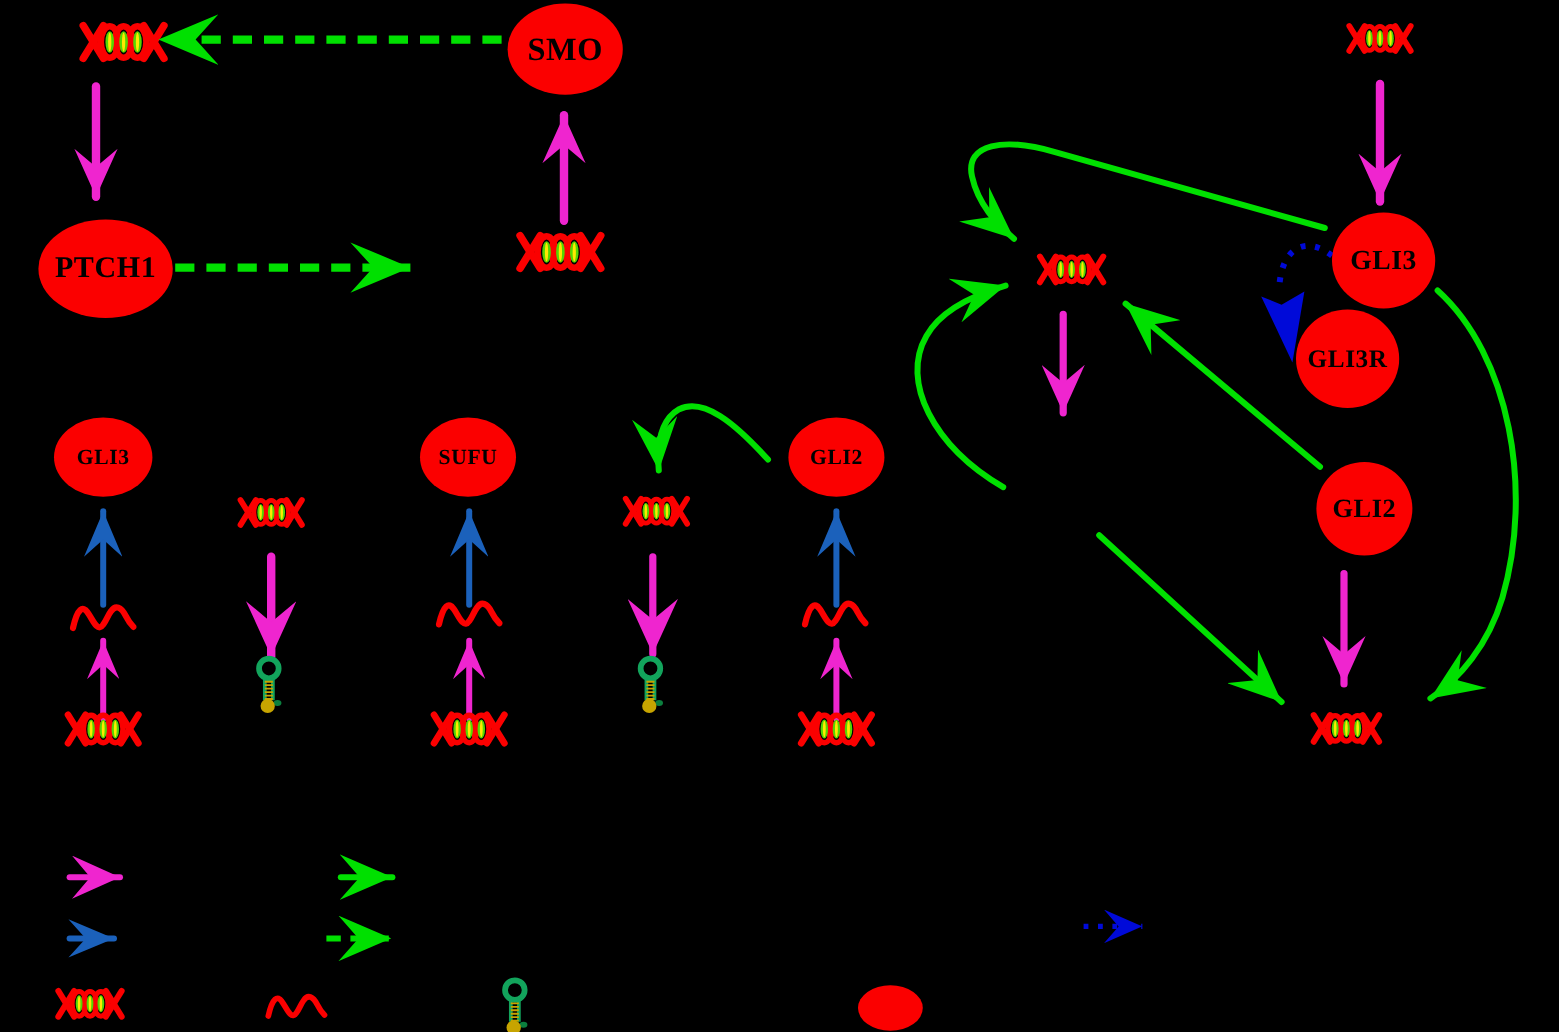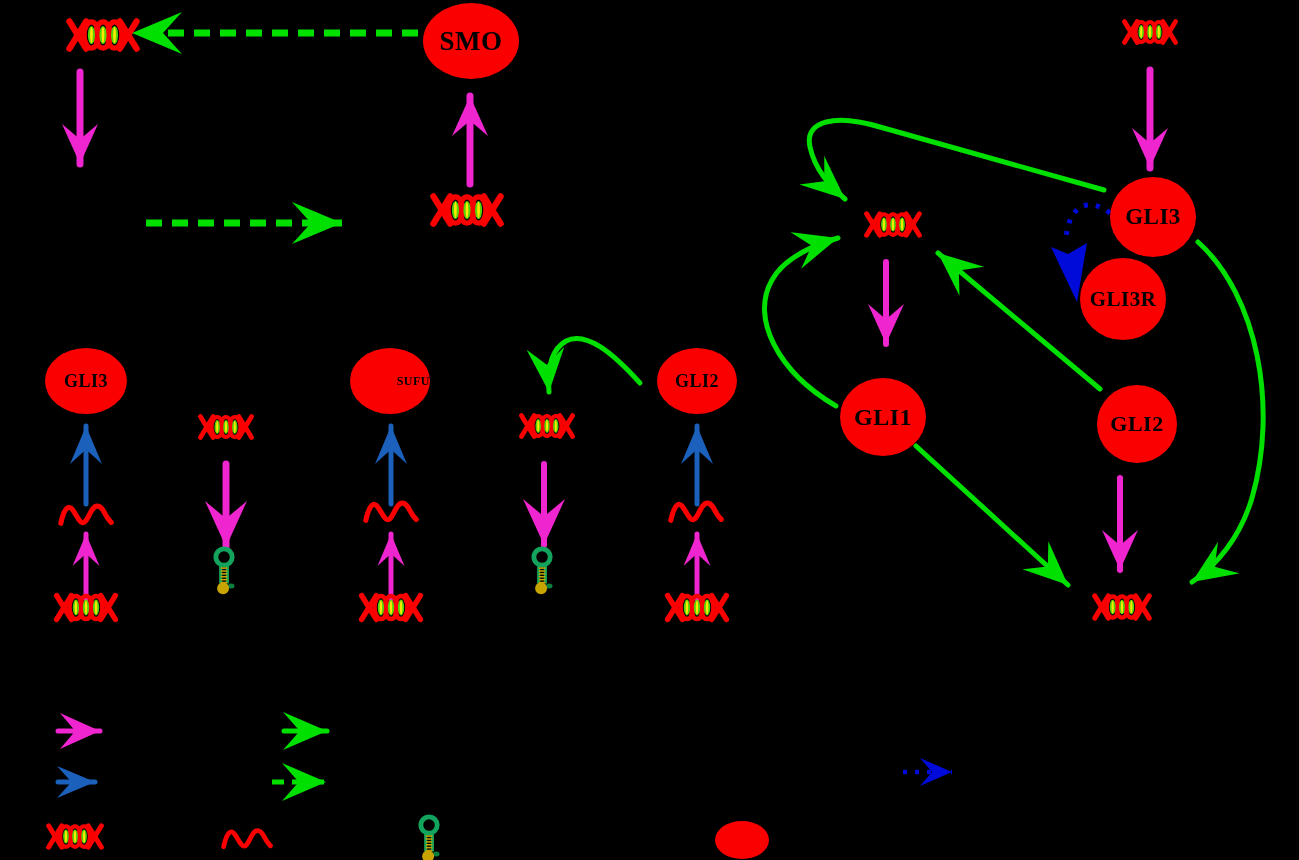--- a/index.html
+++ b/index.html
@@ -159,35 +159,35 @@
     <path class="tail dots s-navy" stroke-width="4.5" d="M903,772 L952,772" marker-end="url(#ah-nb)"></path>
     <use href="#sym-dna" x="45" y="820" width="60" height="33"></use>
     <use href="#sym-mrna" x="220" y="825" width="54" height="26"></use>
     <use href="#sym-hairpin" x="413" y="814" width="34" height="50"></use>
   </g>
 </svg>
 
   <div class="node" style="left:423px;top:3px;width:96px;height:76px;font-size:27px;">
       <span>SMO</span>
     </div>
+  <div class="node" style="left:32px;top:183px;width:112px;height:82px;font-size:25px;">
+      <span>PTCH1</span>
+    </div>
   <div class="node" style="left:45px;top:348px;width:82px;height:66px;font-size:18px;">
       <span>GLI3</span>
     </div>
-  <div class="node" style="left:350px;top:348px;width:80px;height:66px;font-size:12px;justify-content:flex-end;">
+  <div class="node" style="left:350px;top:348px;width:80px;height:66px;font-size:18px;">
       <span>SUFU</span>
     </div>
   <div class="node" style="left:657px;top:348px;width:80px;height:66px;font-size:18px;">
       <span>GLI2</span>
     </div>
   <div class="node" style="left:1110px;top:177px;width:86px;height:80px;font-size:23px;">
       <span>GLI3</span>
     </div>
   <div class="node" style="left:1080px;top:258px;width:86px;height:82px;font-size:21px;">
       <span>GLI3R</span>
     </div>
-  <div class="node" style="left:840px;top:378px;width:86px;height:78px;font-size:24px;">
-      <span>GLI1</span>
-    </div>
   <div class="node" style="left:1097px;top:385px;width:80px;height:78px;font-size:22px;">
       <span>GLI2</span>
     </div>
   <div class="node" style="left:715px;top:821px;width:54px;height:38px;"></div>
 </div>
 
 </body></html>

